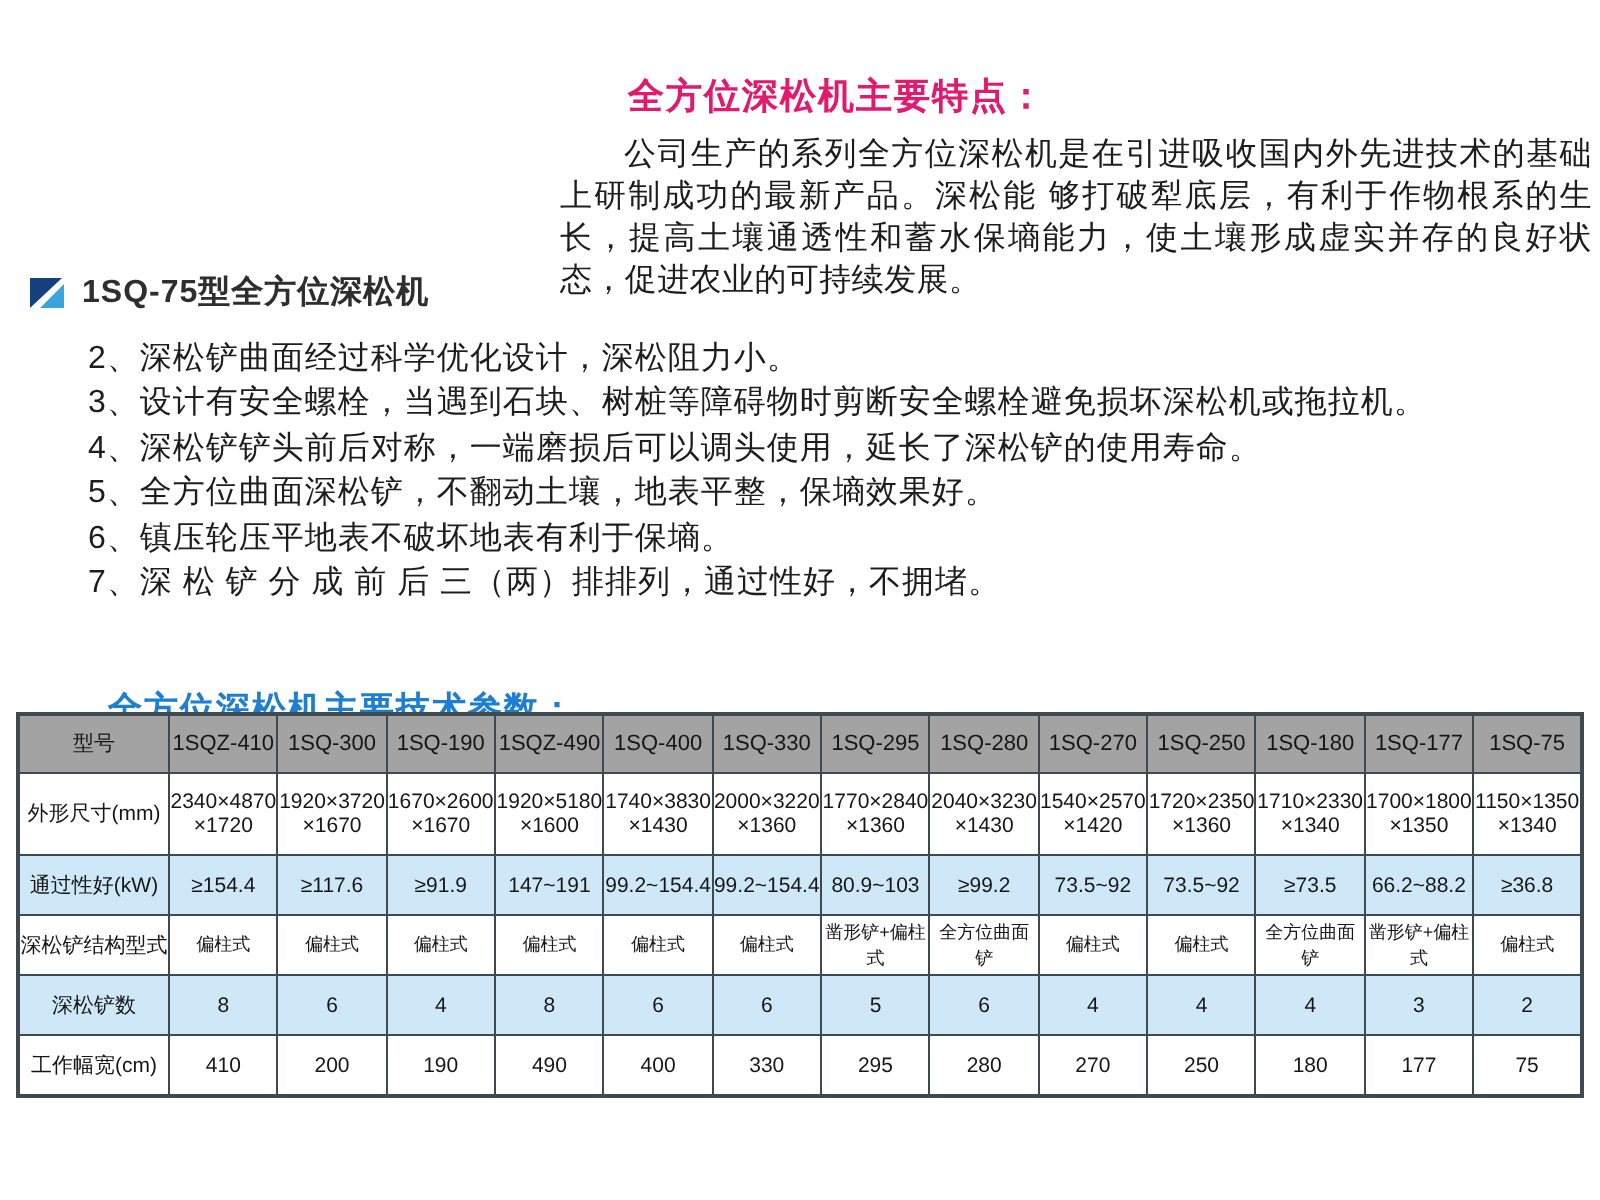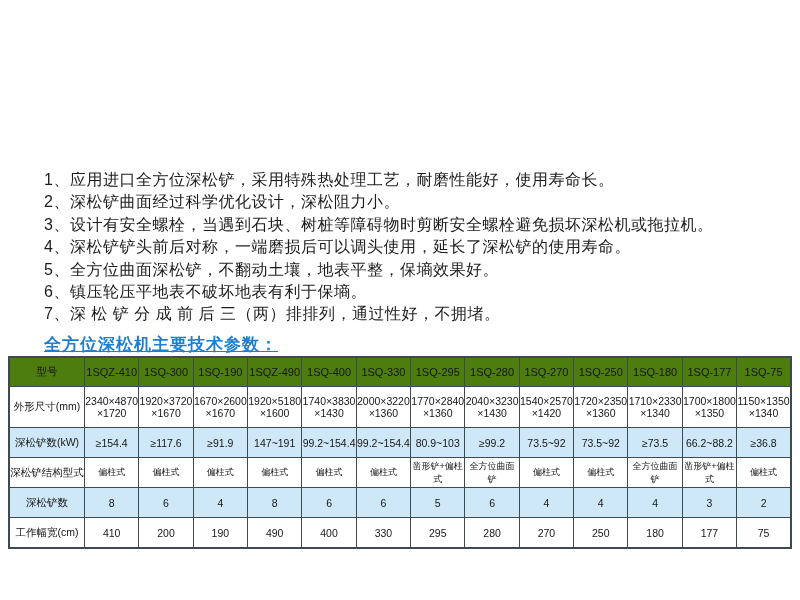--- a/index.html
+++ b/index.html
@@ -30,56 +30,68 @@
   .model-heading .icon{display:inline-flex;width:18px;height:16px;}
   
   .features-list{
     position:absolute;left:44px;top:169px;width:748px;
     font-size:16px;line-height:22.4px;color:#1d1d1d;letter-spacing:0.5px;
   }
   .feature-item{white-space:nowrap;}
   
   .params-title{
     position:absolute;left:40px;top:329px;
-    color:#1e7fd2;font-size:17px;font-weight:bold;letter-spacing:1px;margin:4px;text-decoration:underline;
+    color:#1e7fd2;font-size:17px;font-weight:bold;letter-spacing:1px;margin:14px;text-decoration:underline;
   }
   .params-table{
     position:absolute;left:8px;top:356px;width:784px;
     border-collapse:collapse;table-layout:fixed;
     font-size:10.5px;color:#161616;
     border:2px solid #3f4a50;
   }
   .params-table th,.params-table td{
     border:1px solid #3f4a50;
     text-align:center;vertical-align:middle;
     padding:1px 0;font-weight:normal;
     white-space:pre-line;word-break:break-all;overflow:hidden;
   }
-  .params-table thead th{background:#4d7c0f;height:26px;font-size:11px;}
+  .params-table thead th{background:#a3a3a3;height:26px;font-size:11px;}
   .params-table thead th:first-child,
   .params-table tbody th{width:74px;font-size:10.5px;}
   .params-table tbody tr:nth-child(1) td,
   .params-table tbody tr:nth-child(1) th{height:38px;}
   .params-table tbody tr:nth-child(n+2) td,
   .params-table tbody tr:nth-child(n+2) th{height:27px;}
   .params-table tbody tr:nth-child(even) th,
   .params-table tbody tr:nth-child(even) td{background:#cfe8f8;}
   .params-table tbody tr:nth-child(odd) th,
   .params-table tbody tr:nth-child(odd) td{background:#ffffff;}
   .params-table tbody tr:nth-child(3){font-size:9px;padding-left:24px;}
 </style>
 </head>
 <body>
 
 <div class="page">
 
-
+  <div class="intro-block">
+    <h1 class="features-title">全方位深松机主要特点：</h1>
+    <p class="intro-text">公司生产的系列全方位深松机是在引进吸收国内外先进技术的基础上研制成功的最新产品。深松能 够打破犁底层，有利于作物根系的生长，提高土壤通透性和蓄水保墒能力，使土壤形成虚实并存的良好状态，促进农业的可持续发展。</p>
+  </div>
+
+  <div class="model-heading">
+    <span class="icon">
+      <svg width="18" height="16" viewBox="0 0 18 16">
+        <polygon points="0,0 16,0 0,15" fill="#14407e"></polygon>
+        <polygon points="17,3 17,15 5,15" fill="#3aa4dc"></polygon>
+      </svg>
+    </span>
+    <span>1SQ-75型全方位深松机</span>
+  </div>
 
   <div class="features-list">
-      <div class="feature-item">1、应用进口全方位深松铲，采用特殊热处理工艺，耐磨性能好，使用寿命长。</div>
       <div class="feature-item">2、深松铲曲面经过科学优化设计，深松阻力小。</div>
       <div class="feature-item">3、设计有安全螺栓，当遇到石块、树桩等障碍物时剪断安全螺栓避免损坏深松机或拖拉机。</div>
       <div class="feature-item">4、深松铲铲头前后对称，一端磨损后可以调头使用，延长了深松铲的使用寿命。</div>
       <div class="feature-item">5、全方位曲面深松铲，不翻动土壤，地表平整，保墒效果好。</div>
       <div class="feature-item">6、镇压轮压平地表不破坏地表有利于保墒。</div>
       <div class="feature-item">7、深 松 铲 分 成 前 后 三（两）排排列，通过性好，不拥堵。</div>
     </div>
 
   <h2 class="params-title">全方位深松机主要技术参数：</h2>
 
@@ -126,21 +138,21 @@
           <td>1720×2350
 ×1360</td>
           <td>1710×2330
 ×1340</td>
           <td>1700×1800
 ×1350</td>
           <td>1150×1350
 ×1340</td>
         </tr>
         <tr>
-          <th>深松铲数(kW)</th>
+          <th>通过性好(kW)</th>
           <td>≥154.4</td>
           <td>≥117.6</td>
           <td>≥91.9</td>
           <td>147~191</td>
           <td>99.2~154.4</td>
           <td>99.2~154.4</td>
           <td>80.9~103</td>
           <td>≥99.2</td>
           <td>73.5~92</td>
           <td>73.5~92</td>

